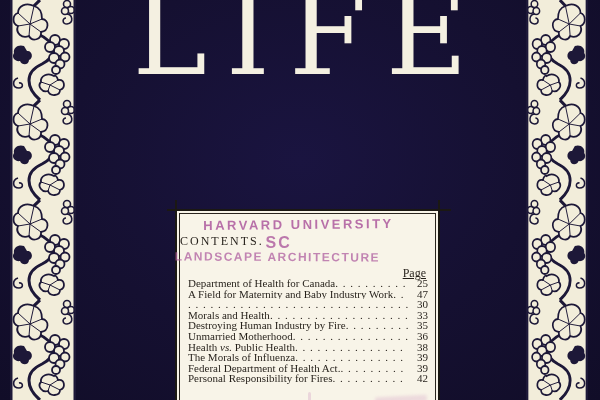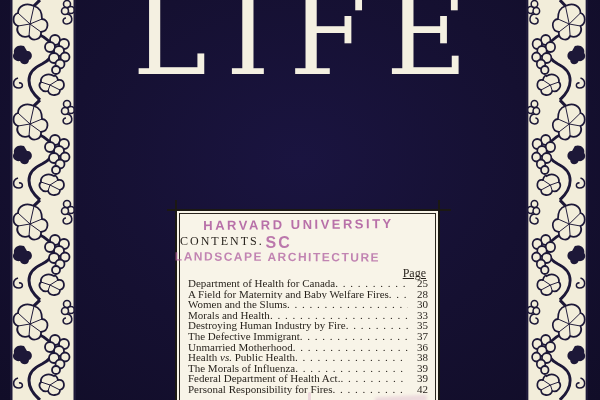--- a/index.html
+++ b/index.html
@@ -164,43 +164,37 @@
       <div class="stamp stamp-department">LANDSCAPE ARCHITECTURE</div>
       <div class="page-label">Page</div>
 
       <div class="toc">
         <div class="row">
           <span class="rt">Department of Health for Canada</span>
           <span class="dots"></span>
           <span class="pg">25</span>
         </div>
         <div class="row">
-          <span class="rt">A Field for Maternity and Baby Welfare Fires</span>
-          <span class="dots"></span>
-          <span class="pg">28</span>
-        </div>
-        <div class="row">
-          <span class="rt">Women and the Slums</span>
+          <span class="rt">A Field for Maternity and Baby Industry Work</span>
+          <span class="dots"></span>
+          <span class="pg">47</span>
+        </div>
+        <div class="row">
           <span class="dots"></span>
           <span class="pg">30</span>
         </div>
         <div class="row">
           <span class="rt">Morals and Health</span>
           <span class="dots"></span>
           <span class="pg">33</span>
         </div>
         <div class="row">
           <span class="rt">Destroying Human Industry by Fire</span>
           <span class="dots"></span>
           <span class="pg">35</span>
-        </div>
-        <div class="row">
-          <span class="rt">The Defective Immigrant</span>
-          <span class="dots"></span>
-          <span class="pg">37</span>
         </div>
         <div class="row">
           <span class="rt">Unmarried Motherhood</span>
           <span class="dots"></span>
           <span class="pg">36</span>
         </div>
         <div class="row">
           <span class="rt"><span>Health </span><em>vs.</em><span> Public Health</span></span>
           <span class="dots"></span>
           <span class="pg">38</span>

